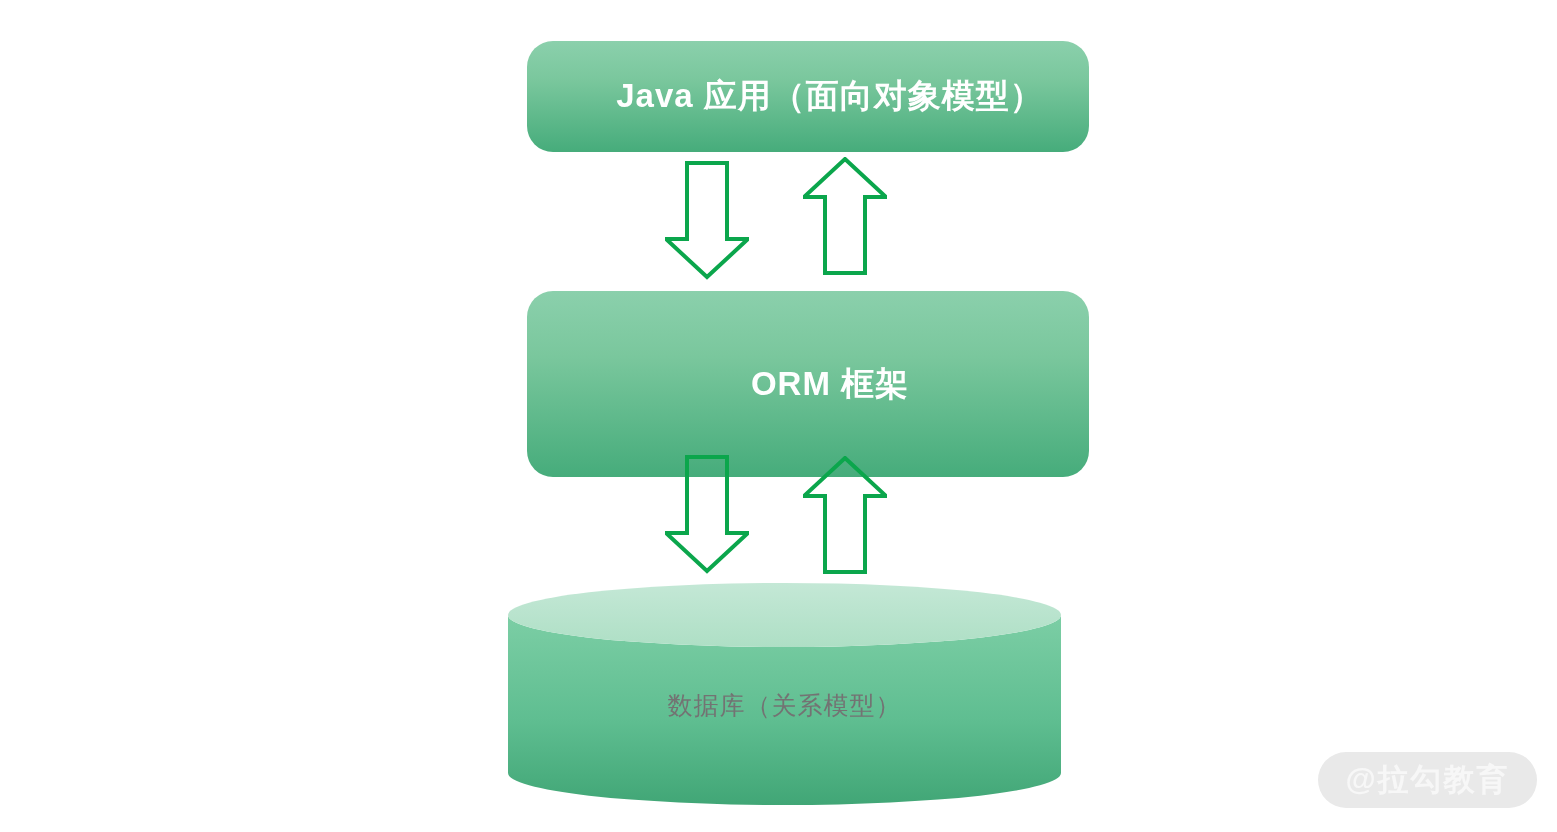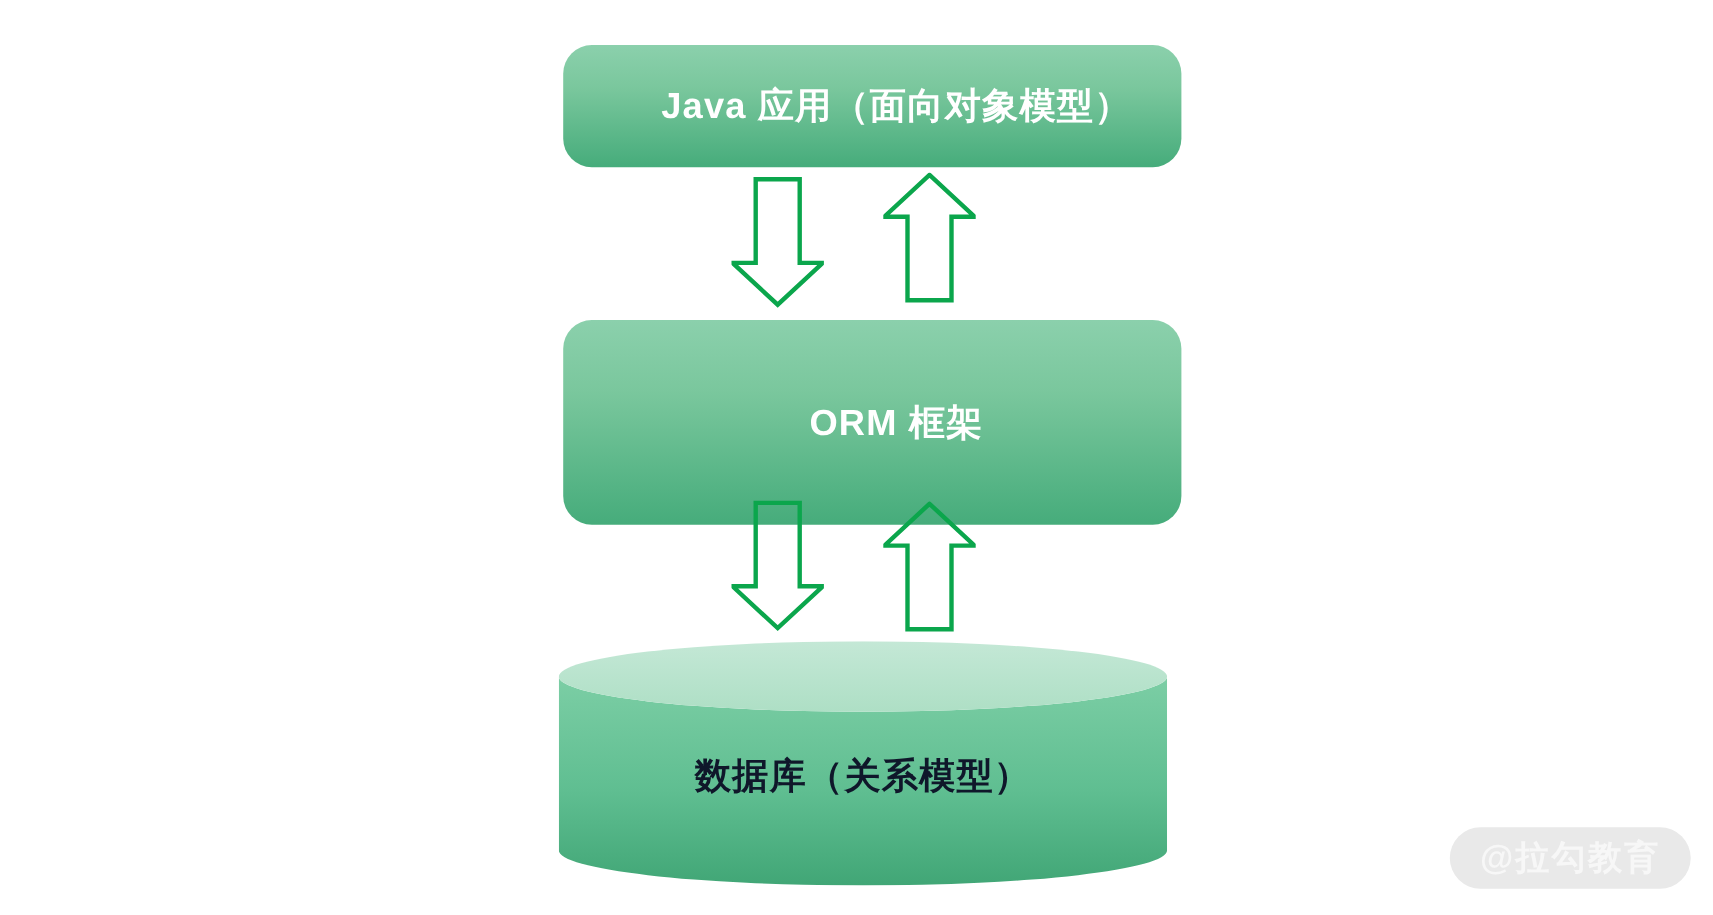--- a/index.html
+++ b/index.html
@@ -9,21 +9,21 @@
   }
   .canvas {
     position: relative;
     width: 1557px;
     height: 832px;
     background: #ffffff;
     overflow: hidden;
   }
   .node-box {
     position: absolute;
-    left: 512px;
+    left: 527px;
     width: 562px;
     border-radius: 26px;
     background: linear-gradient(to bottom, #8BD0AC 0%, #7AC79D 35%, #46AC7B 100%);
     display: flex;
     align-items: center;
     justify-content: center;
     padding-left: 44px;
   }
   .node-box.java { top: 41px; height: 111px; }
   .node-box.orm  { top: 291px; height: 186px; }
@@ -54,23 +54,23 @@
   .cylinder svg { display: block; }
   .cylinder-label {
     position: absolute;
     left: 0;
     top: 64px;
     width: 553px;
     height: 116px;
     display: flex;
     align-items: center;
     justify-content: center;
-    color: #0f172a;
-    font-size: 33px;
-    font-weight: bold;
+    color: #737373;
+    font-size: 25px;
+    font-weight: normal;
     letter-spacing: 1px;
     white-space: nowrap;
   }
   .watermark {
     position: absolute;
     left: 1318px;
     top: 752px;
     width: 219px;
     height: 56px;
     border-radius: 28px;

